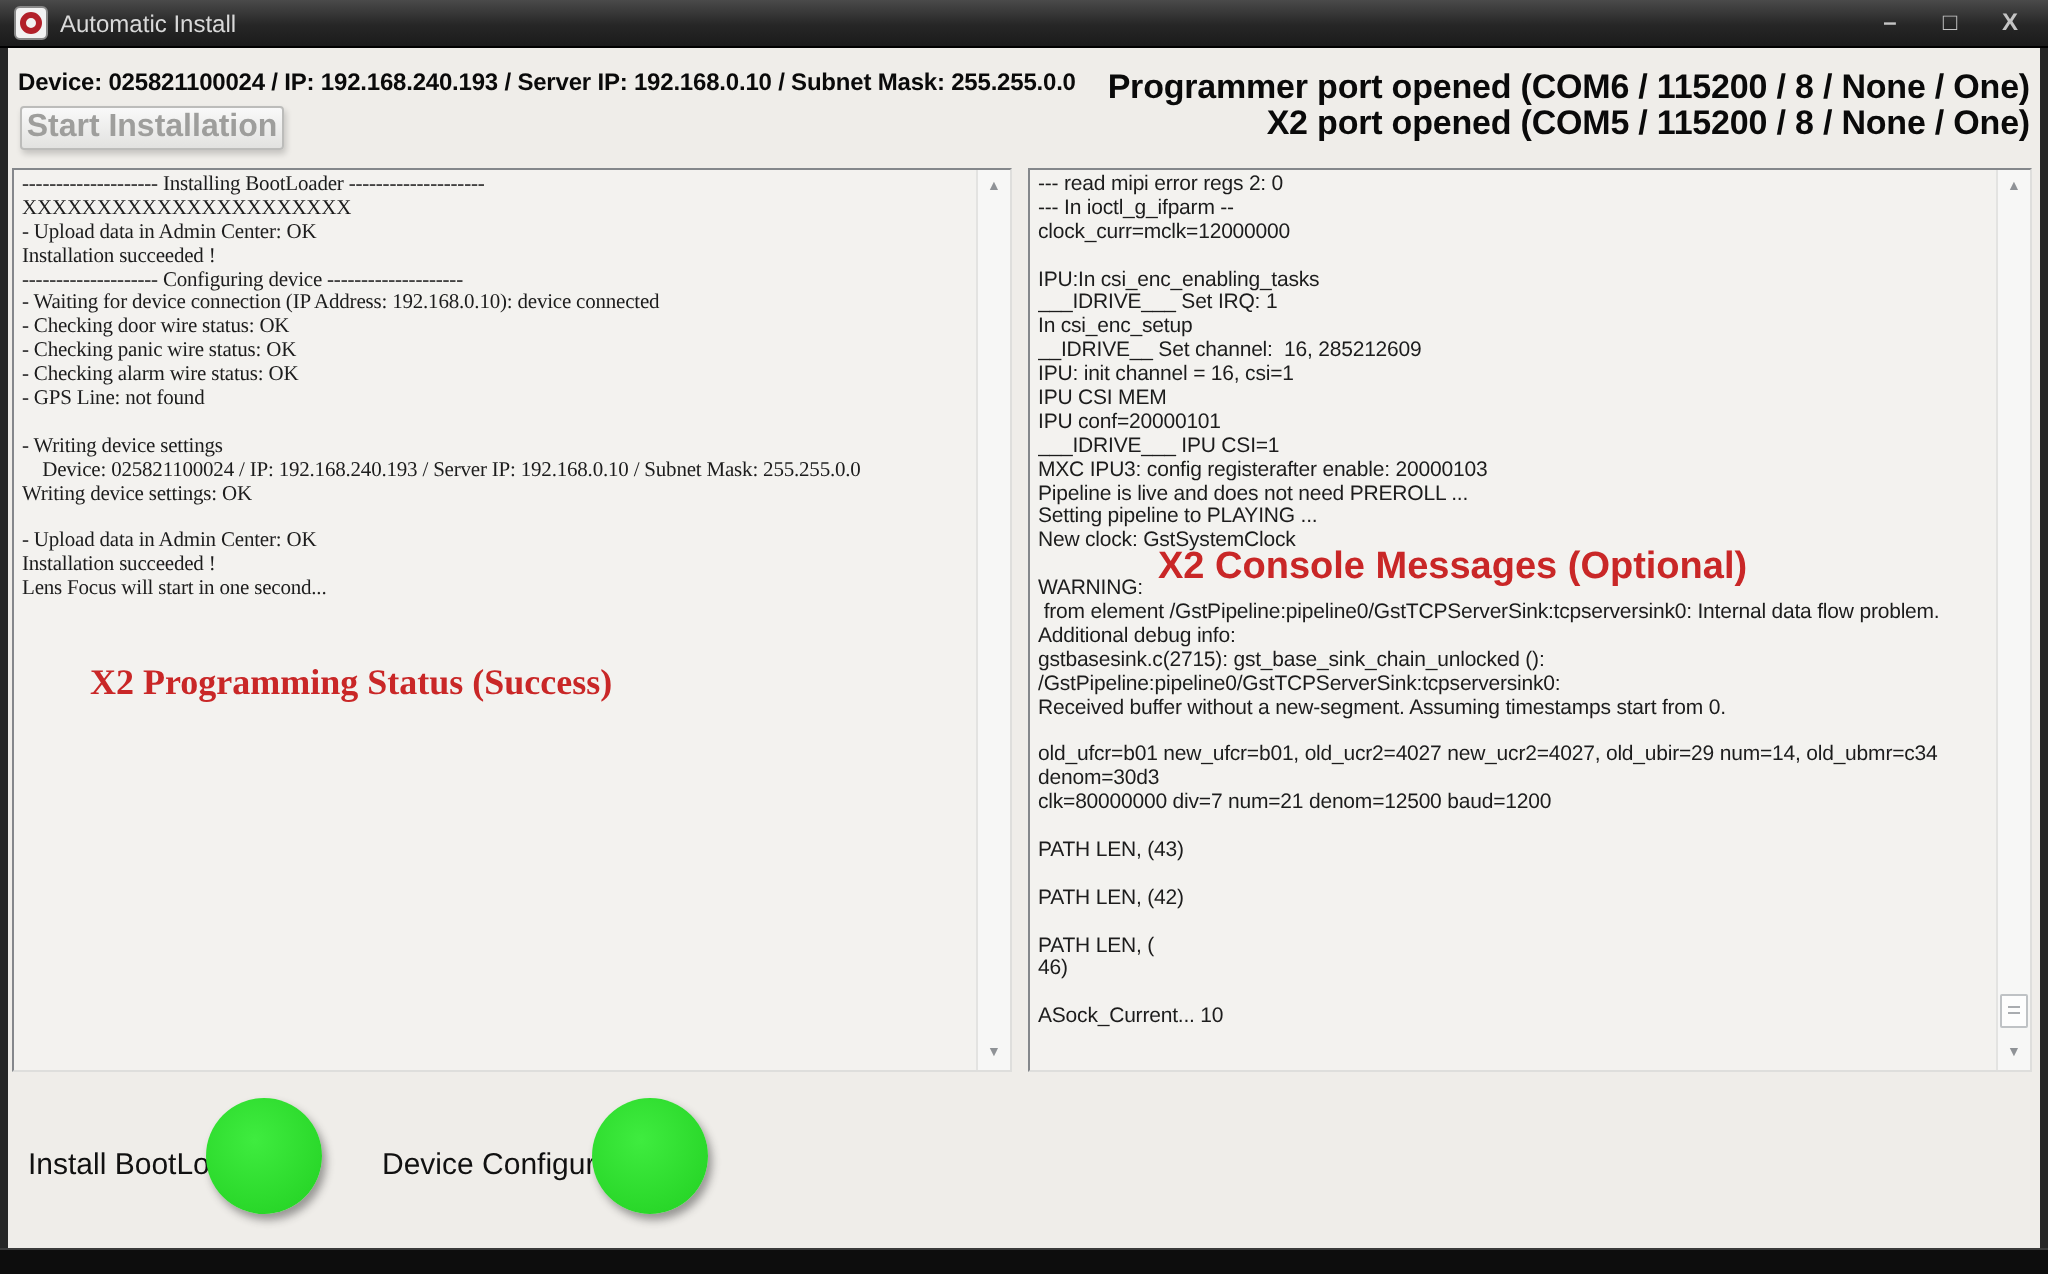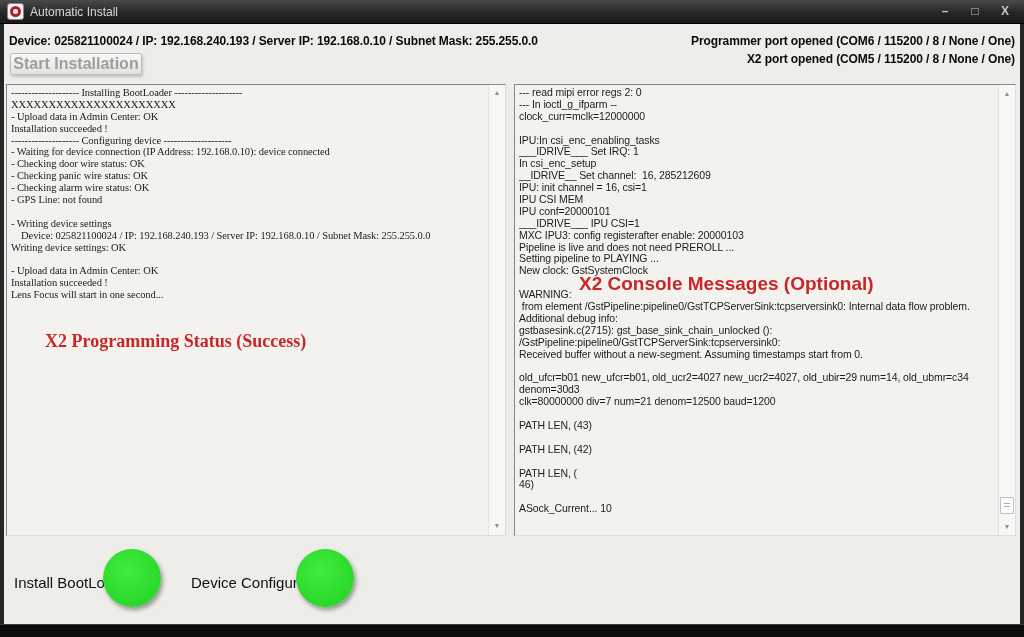--- a/index.html
+++ b/index.html
@@ -17,21 +17,21 @@
     border:3px solid #b2202a; border-radius:50%; }
   .title-text { position:absolute; left:30px; top:5px; color:#d9d9d9; font-size:12px; }
   .win-controls { position:absolute; right:12px; top:4px; display:flex; gap:16px; }
   .win-btn { color:#c4c4c4; font-size:12px; font-weight:bold; width:14px; text-align:center; cursor:default; }
 
   
   .content { position:absolute; left:4px; right:4px; top:24px; bottom:13px; background:#efede9; }
 
   .device-info { position:absolute; left:5px; top:10px; font-size:12px; font-weight:bold;
     color:#0a0a0a; letter-spacing:-0.1px; white-space:pre; }
-  .port-status { position:absolute; right:5px; font-size:12px; font-weight:bold;
+  .port-status { position:absolute; right:5px; font-size:17px; font-weight:bold;
     color:#0a0a0a; letter-spacing:-0.1px; white-space:pre; }
   .port-status.p1 { top:10px; }
   .port-status.p2 { top:28px; }
 
   .start-btn { position:absolute; left:6px; top:29px; width:132px; height:22px;
     background:linear-gradient(#f9f9f9, #e2e2e0); border:1px solid #bcbcba; border-radius:2px;
     color:#9e9e9c; font-weight:bold; font-size:16px; font-family:"Liberation Sans",sans-serif;
     box-shadow:1px 2px 3px rgba(0,0,0,0.18); }
 
   

